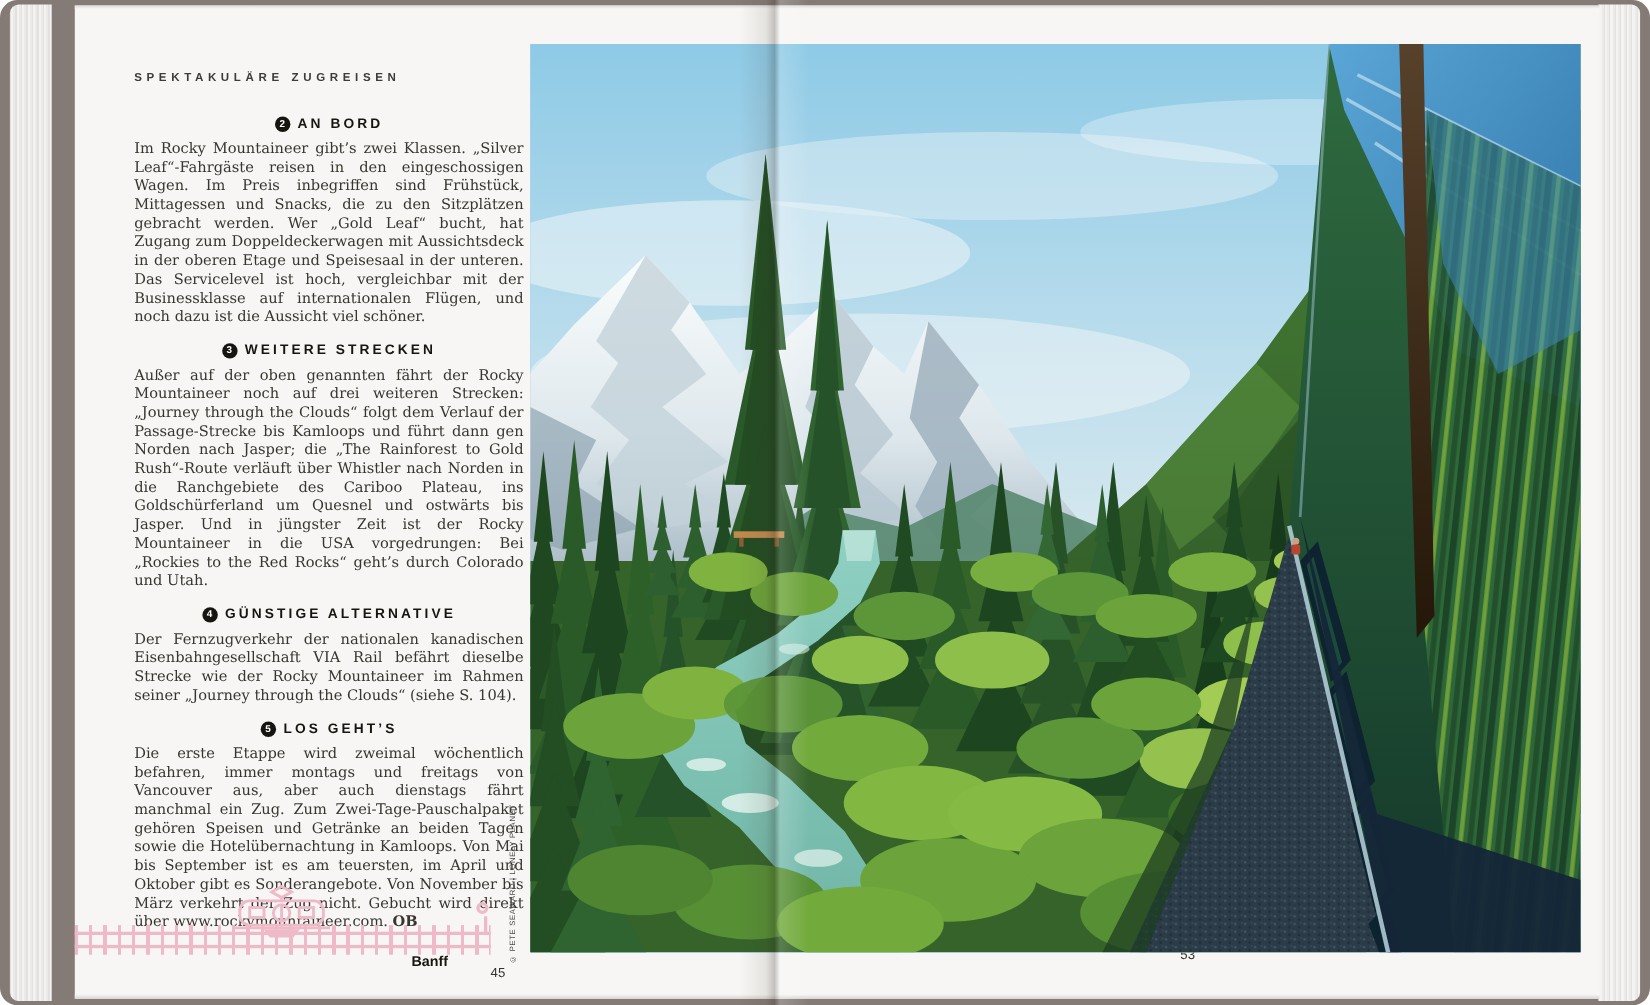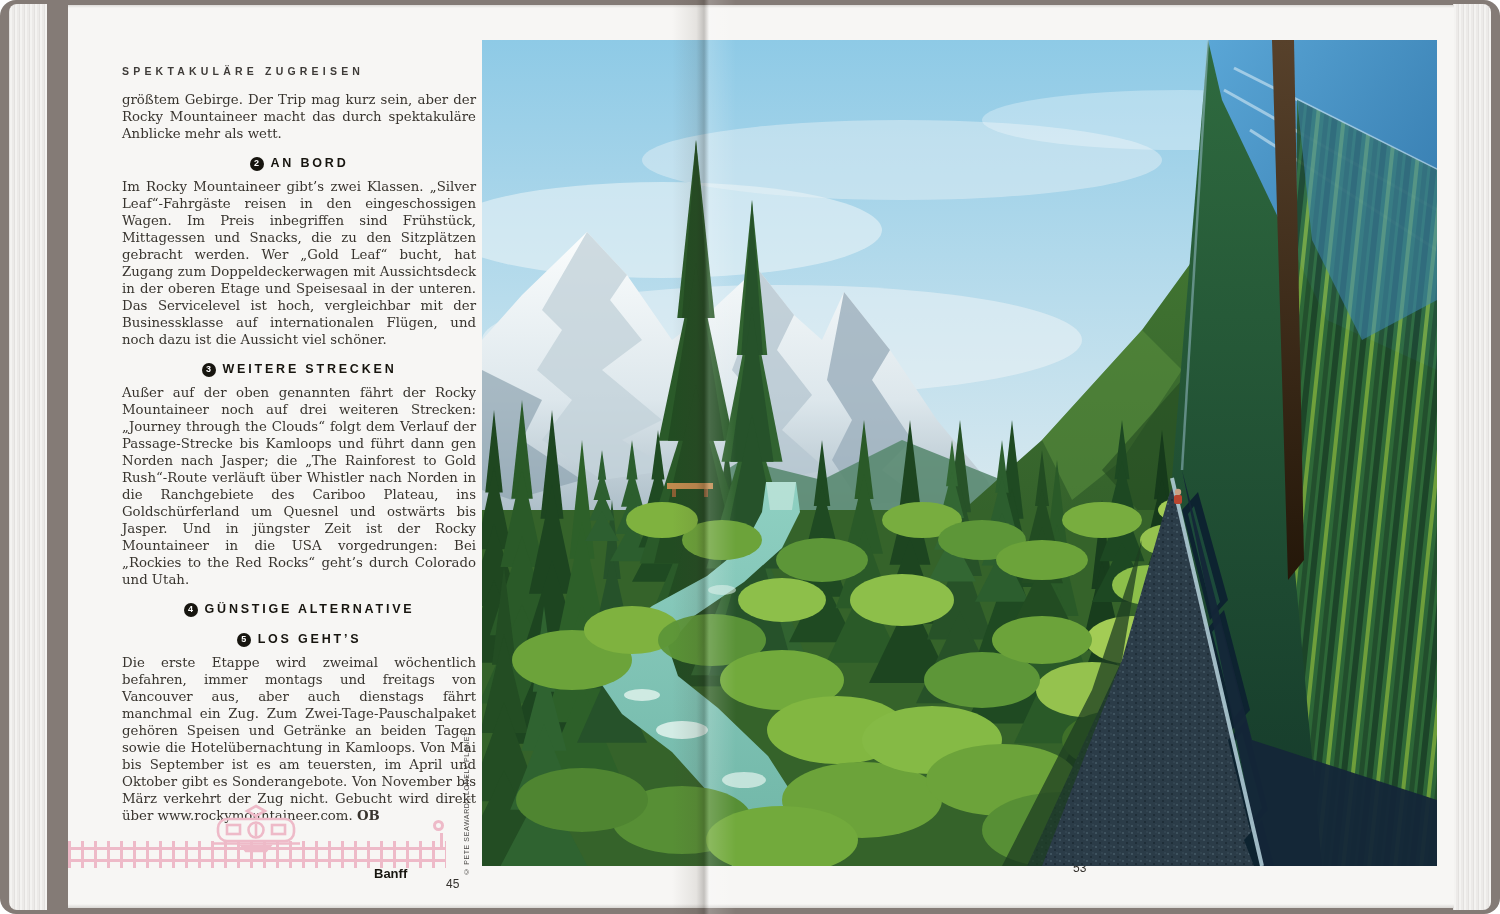--- a/index.html
+++ b/index.html
@@ -47,38 +47,38 @@
 
 <div class="book">
   <div class="page-stack left"></div>
   <div class="page-stack right"></div>
 
   <div class="pages">
 
     <div class="kicker">SPEKTAKULÄRE ZUGREISEN</div>
 
     <div class="col">
-      <p>größtem Gebirge. Der Trip mag kurz sein, aber der Rocky Mountaineer macht das durch spektakuläre Anblicke mehr als wett.</p>
 
       <div class="sec-head">
         <span class="num-circle">2</span>
         <span>AN BORD</span>
       </div>
       <p>Im Rocky Mountaineer gibt’s zwei Klassen. „Silver Leaf“-Fahrgäste reisen in den eingeschossigen Wagen. Im Preis inbegriffen sind Frühstück, Mittagessen und Snacks, die zu den Sitzplätzen gebracht werden. Wer „Gold Leaf“ bucht, hat Zugang zum Doppeldeckerwagen mit Aussichtsdeck in der oberen Etage und Speisesaal in der unteren. Das Servicelevel ist hoch, vergleichbar mit der Businessklasse auf internationalen Flügen, und noch dazu ist die Aussicht viel schöner.</p>
 
       <div class="sec-head">
         <span class="num-circle">3</span>
         <span>WEITERE STRECKEN</span>
       </div>
       <p>Außer auf der oben genannten fährt der Rocky Mountaineer noch auf drei weiteren Strecken: „Journey through the Clouds“ folgt dem Verlauf der Passage-Strecke bis Kamloops und führt dann gen Norden nach Jasper; die „The Rainforest to Gold Rush“-Route verläuft über Whistler nach Norden in die Ranchgebiete des Cariboo Plateau, ins Goldschürferland um Quesnel und ostwärts bis Jasper. Und in jüngster Zeit ist der Rocky Mountaineer in die USA vorgedrungen: Bei „Rockies to the Red Rocks“ geht’s durch Colorado und Utah.</p>
 
       <div class="sec-head">
         <span class="num-circle">4</span>
         <span>GÜNSTIGE ALTERNATIVE</span>
       </div>
+      <p>Der Fernzugverkehr der nationalen kanadischen Eisenbahngesellschaft VIA Rail befährt dieselbe Strecke wie der Rocky Mountaineer im Rahmen seiner „Journey through the Clouds“ (siehe S. 104).</p>
 
       <div class="sec-head">
         <span class="num-circle">5</span>
         <span>LOS GEHT’S</span>
       </div>
       <p><span>Die erste Etappe wird zweimal wöchentlich befahren, immer montags und freitags von Vancouver aus, aber auch dienstags fährt manchmal ein Zug. Zum Zwei-Tage-Pauschalpaket gehören Speisen und Getränke an beiden Tagen sowie die Hotelübernachtung in Kamloops. Von Mai bis September ist es am teuersten, im April und Oktober gibt es Sonderangebote. Von November bis März verkehrt der Zug nicht. Gebucht wird direkt über www.rockymountaineer.com.</span> <span class="initials">OB</span></p>
     </div>
 
     <div class="route-art">
       <div class="ties"></div>

